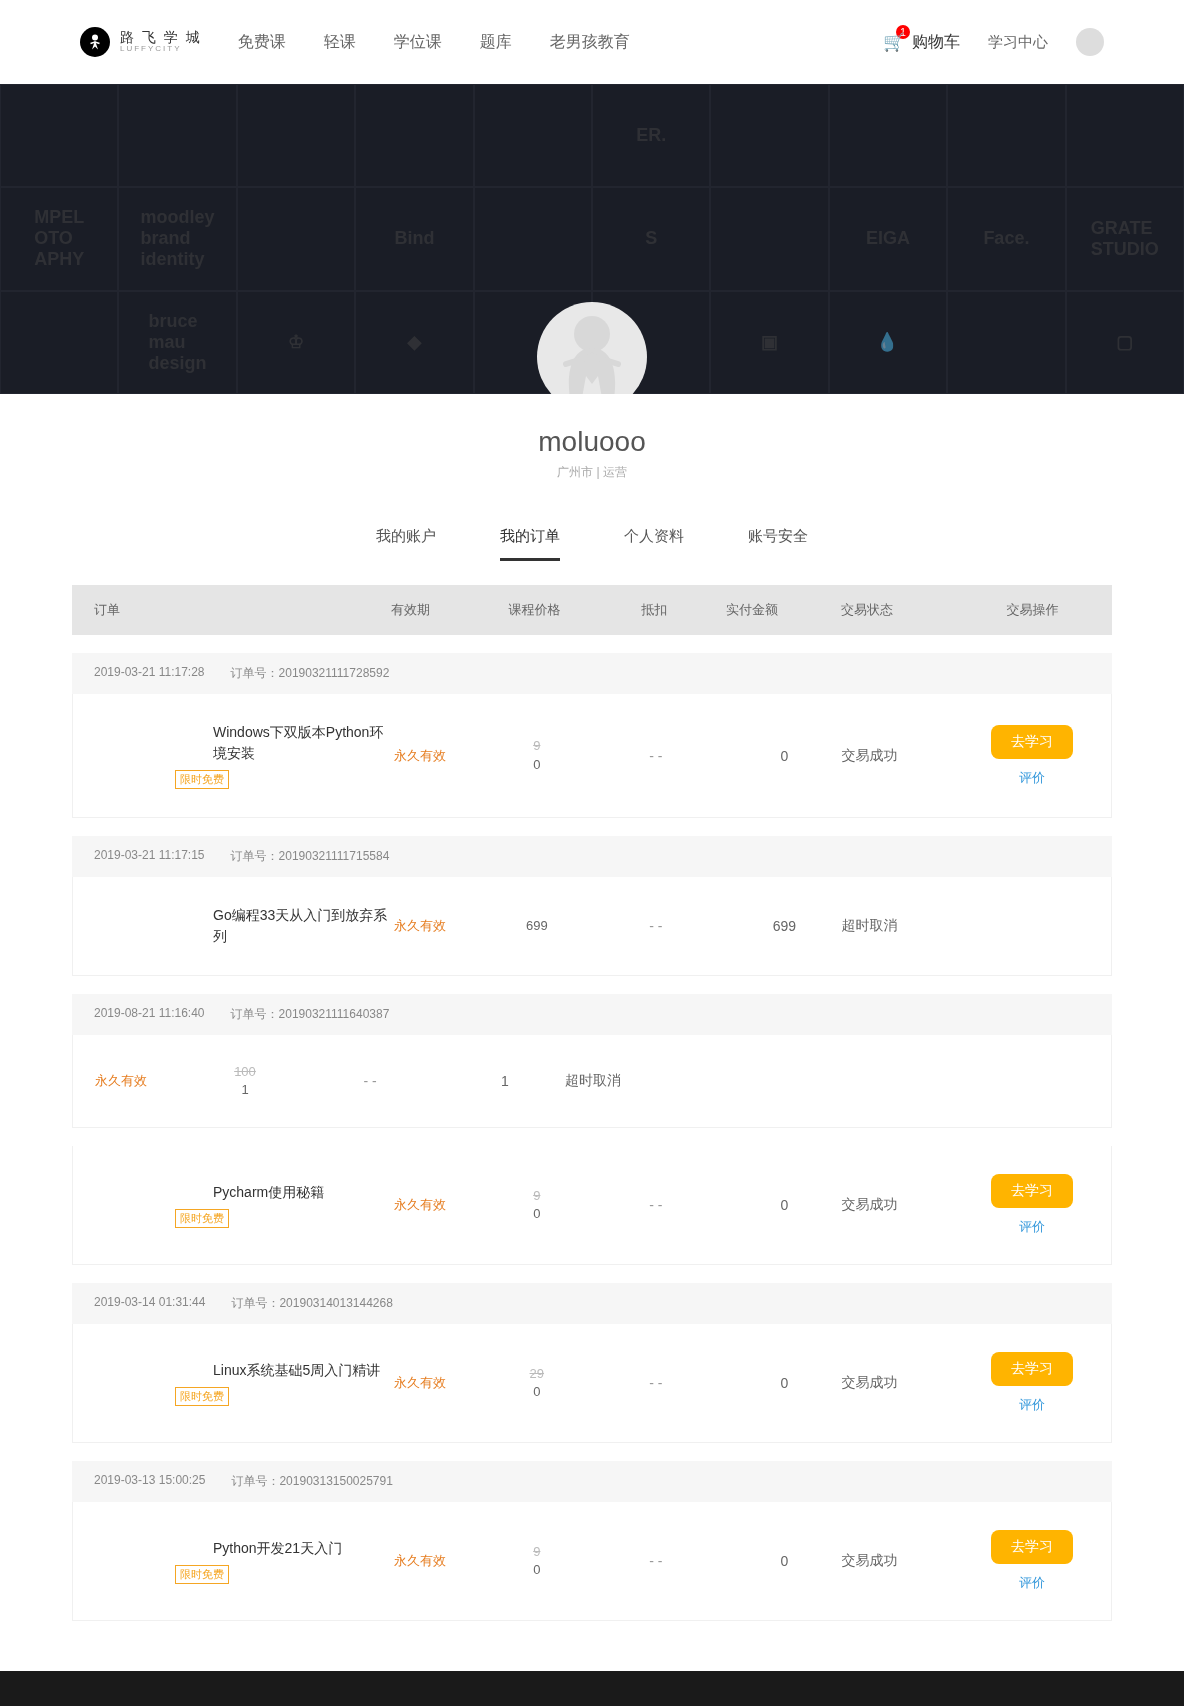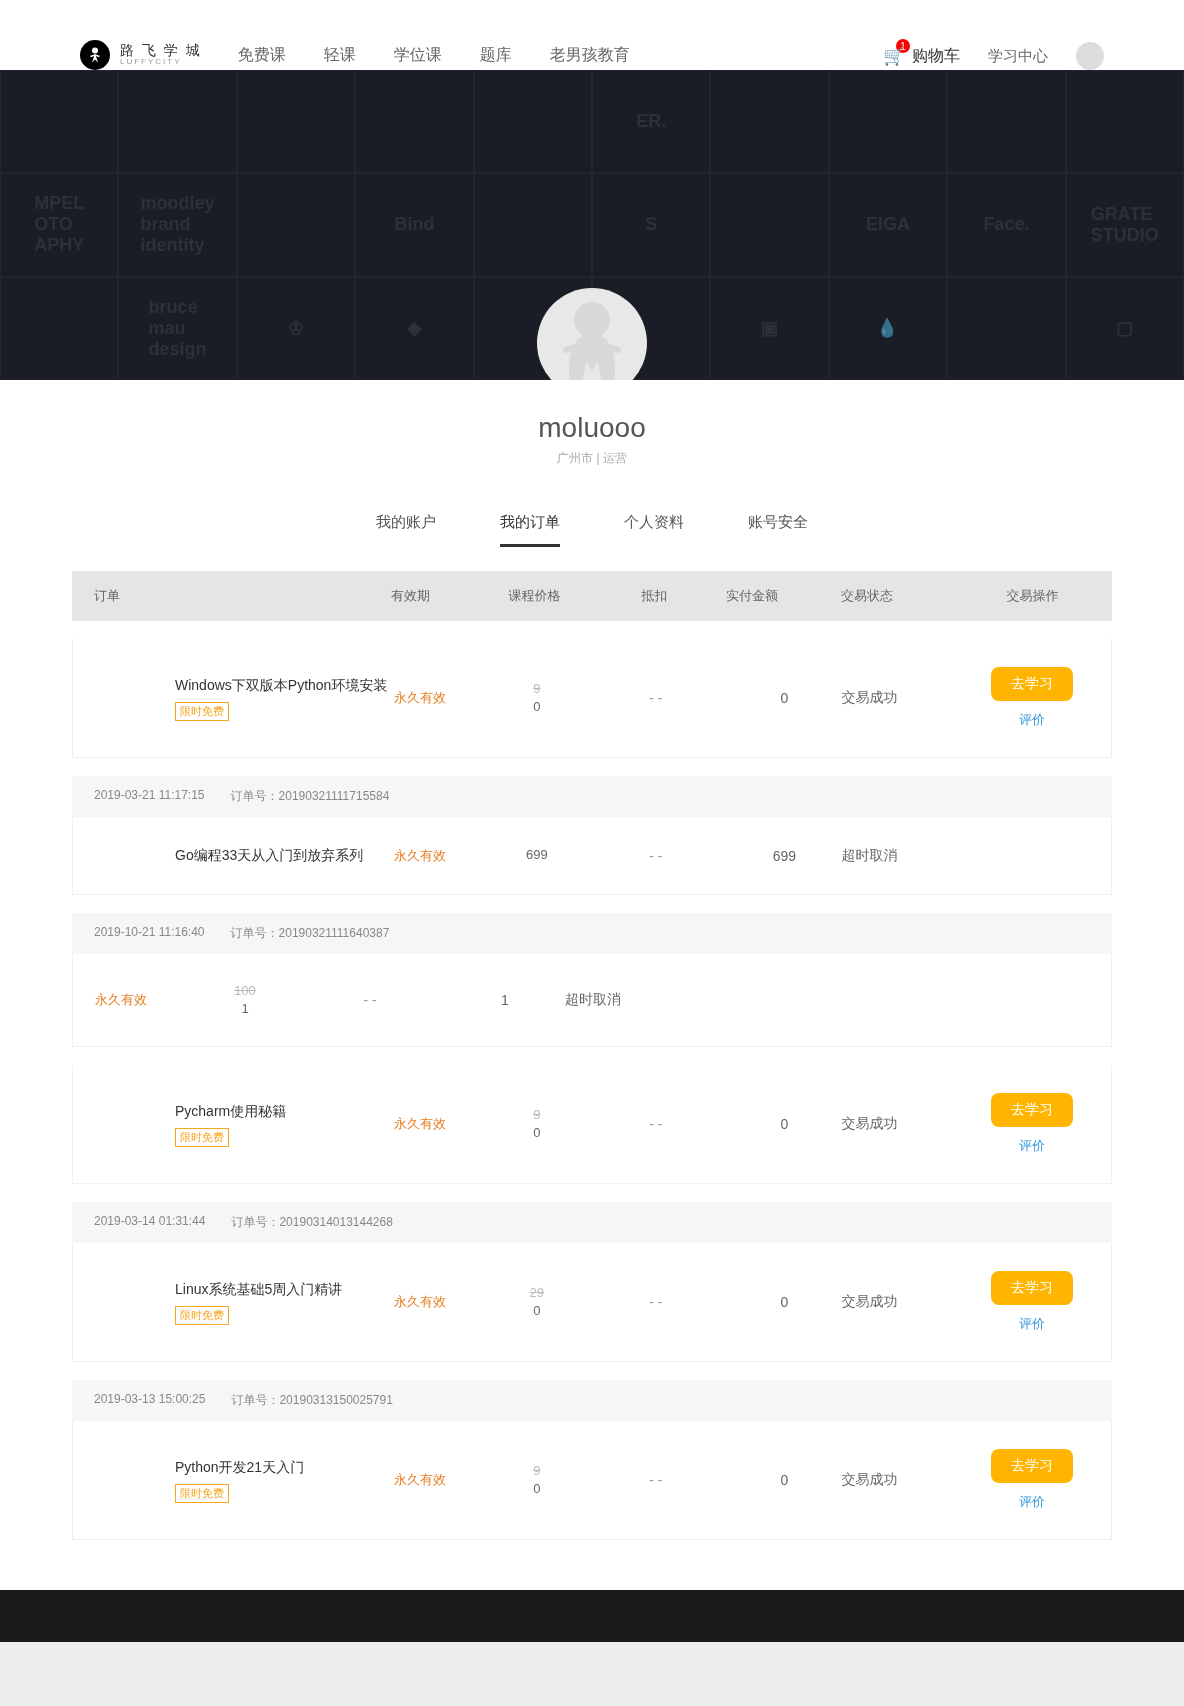--- a/index.html
+++ b/index.html
@@ -1,20 +1,20 @@
 <!DOCTYPE html>
 <html><head>
 <meta charset="utf-8">
 <style>
 * { margin: 0; padding: 0; box-sizing: border-box; }
 body { font-family: -apple-system, "PingFang SC", "Microsoft YaHei", sans-serif; background: #fff; color: #333; width: 1184px; }
 .page-wrap { width: 1184px; margin: 0 auto; background: #fff; }
 
 
-.header { height: 70px; background: #fff; display: flex; align-items: flex-end; padding: 0 80px; justify-content: space-between; border-radius: 27px; }
+.header { height: 84px; background: #fff; display: flex; align-items: center; padding: 0 80px; justify-content: space-between; border-radius: 27px; }
 .header-left { display: flex; align-items: center; gap: 36px; }
 .logo { display: flex; align-items: center; gap: 10px; }
 .logo-icon { width: 30px; height: 30px; background: #000; border-radius: 50%; display: flex; align-items: center; justify-content: center; }
 .logo-icon svg { width: 18px; height: 18px; }
 .logo-text { display: flex; flex-direction: column; line-height: 1.1; }
 .logo-cn { font-size: 14px; letter-spacing: 2px; }
 .logo-en { font-size: 8px; letter-spacing: 2px; color: #999; }
 .nav { display: flex; gap: 38px; }
 .nav a { color: #666; text-decoration: none; font-size: 16px; }
 .header-right { display: flex; align-items: center; gap: 28px; }
@@ -49,21 +49,21 @@
 .col-price { width: 100px; text-align: center; }
 .col-discount { width: 150px; text-align: center; }
 .col-paid { width: 120px; text-align: left; }
 .col-status { width: 140px; text-align: left; }
 .col-action { width: 120px; text-align: center; }
 
 .order-block { margin-top: 18px; }
 .order-meta { background: #f6f6f6; padding: 12px 22px; font-size: 12px; color: #888; display: flex; gap: 26px; }
 .order-row { display: flex; align-items: center; padding: 28px 22px; font-size: 14px; border: 1px solid #f0f0f0; border-top: none; }
 .order-title-wrap { width: 310px; padding-left: 80px; }
-.order-title { color: #333; font-size: 14px; line-height: 1.5; }
+.order-title { color: #333; font-size: 14px; line-height: 1.5; margin-left: 38px; }
 .badge { display: inline-block; border: 1px solid #f5a623; color: #f5a623; font-size: 11px; padding: 1px 4px; margin-top: 6px; }
 .badge.red { border-color: #e74c3c; color: #e74c3c; }
 .valid-text { color: #e67e22; font-size: 13px; width: 100px; }
 .price-cell { width: 100px; text-align: center; color: #666; font-size: 13px; line-height: 1.4; }
 .price-cell .thru { text-decoration: line-through; color: #bbb; display:block; }
 .discount-cell { width: 150px; text-align: center; color: #999; }
 .paid-cell { width: 120px; text-align: center; color: #666; }
 .status-cell { width: 140px; text-align: left; color: #666; font-size: 14px; }
 .action-cell { width: 120px; text-align: center; }
 .btn-study { background: #ffb400; color: #fff; border: none; padding: 8px 20px; border-radius: 8px; font-size: 14px; cursor: pointer; display: inline-block; }
@@ -173,20 +173,24 @@
     <div class="col-valid">有效期</div>
     <div class="col-price">课程价格</div>
     <div class="col-discount">抵扣</div>
     <div class="col-paid">实付金额</div>
     <div class="col-status">交易状态</div>
     <div class="col-action">交易操作</div>
   </div>
 
   <div id="orders-container">
           <div class="order-block">
+    <div class="order-meta">
+      <span>2019-03-21 11:17:28</span>
+      <span>订单号：20190321111728592</span>
+    </div>
     <div class="order-row">
       <div class="order-title-wrap">
         <div class="order-title">Windows下双版本Python环境安装</div>
         <div class="badge ">限时免费</div>
       </div>
       <div class="valid-text">永久有效</div>
       <div class="price-cell"><span class="thru">9</span><span>0</span></div>
       <div class="discount-cell">- -</div>
       <div class="paid-cell">0</div>
       <div class="status-cell">交易成功</div>
@@ -207,21 +211,21 @@
       <div class="valid-text">永久有效</div>
       <div class="price-cell"><span>699</span></div>
       <div class="discount-cell">- -</div>
       <div class="paid-cell">699</div>
       <div class="status-cell">超时取消</div>
       <div class="action-cell"></div>
     </div>
           </div>
           <div class="order-block">
     <div class="order-meta">
-      <span>2019-10-21 11:16:40</span>
+      <span>2019-08-21 11:16:40</span>
       <span>订单号：20190321111640387</span>
     </div>
     <div class="order-row">
       <div class="valid-text">永久有效</div>
       <div class="price-cell"><span class="thru">100</span><span>1</span></div>
       <div class="discount-cell">- -</div>
       <div class="paid-cell">1</div>
       <div class="status-cell">超时取消</div>
       <div class="action-cell"></div>
     </div>

